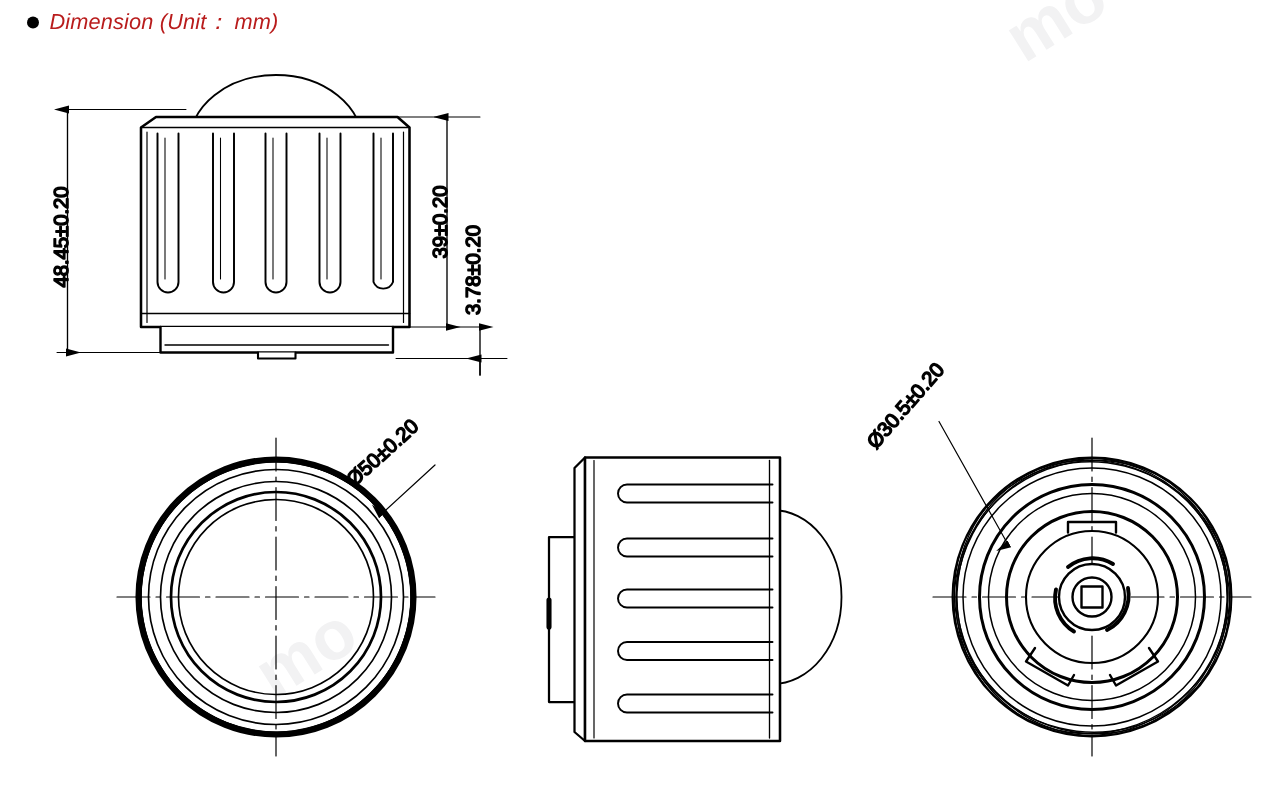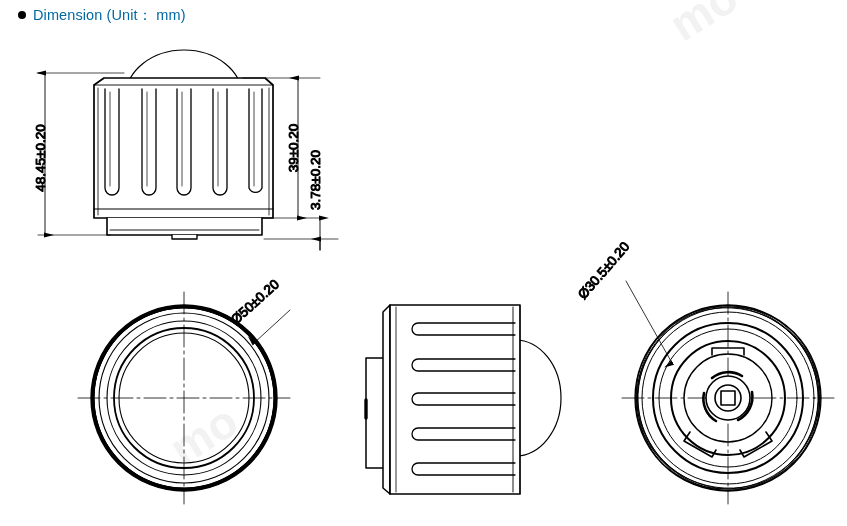--- a/index.html
+++ b/index.html
@@ -28,22 +28,23 @@
   .hdr {
     position: absolute;
     left: 18px;
     top: 8px;
     display: flex;
     align-items: center;
     gap: 7px;
     font-size: 14.5px;
     line-height: 1;
     letter-spacing: 0.1px;
-    color: #0369a1;
+    color: #b91c1c;
     white-space: nowrap;
+    font-style: italic;
   }
   .bullet {
     width: 8px;
     height: 8px;
     border-radius: 50%;
     background: #000;
     display: inline-block;
     flex: 0 0 auto;
   }
   .wm {

